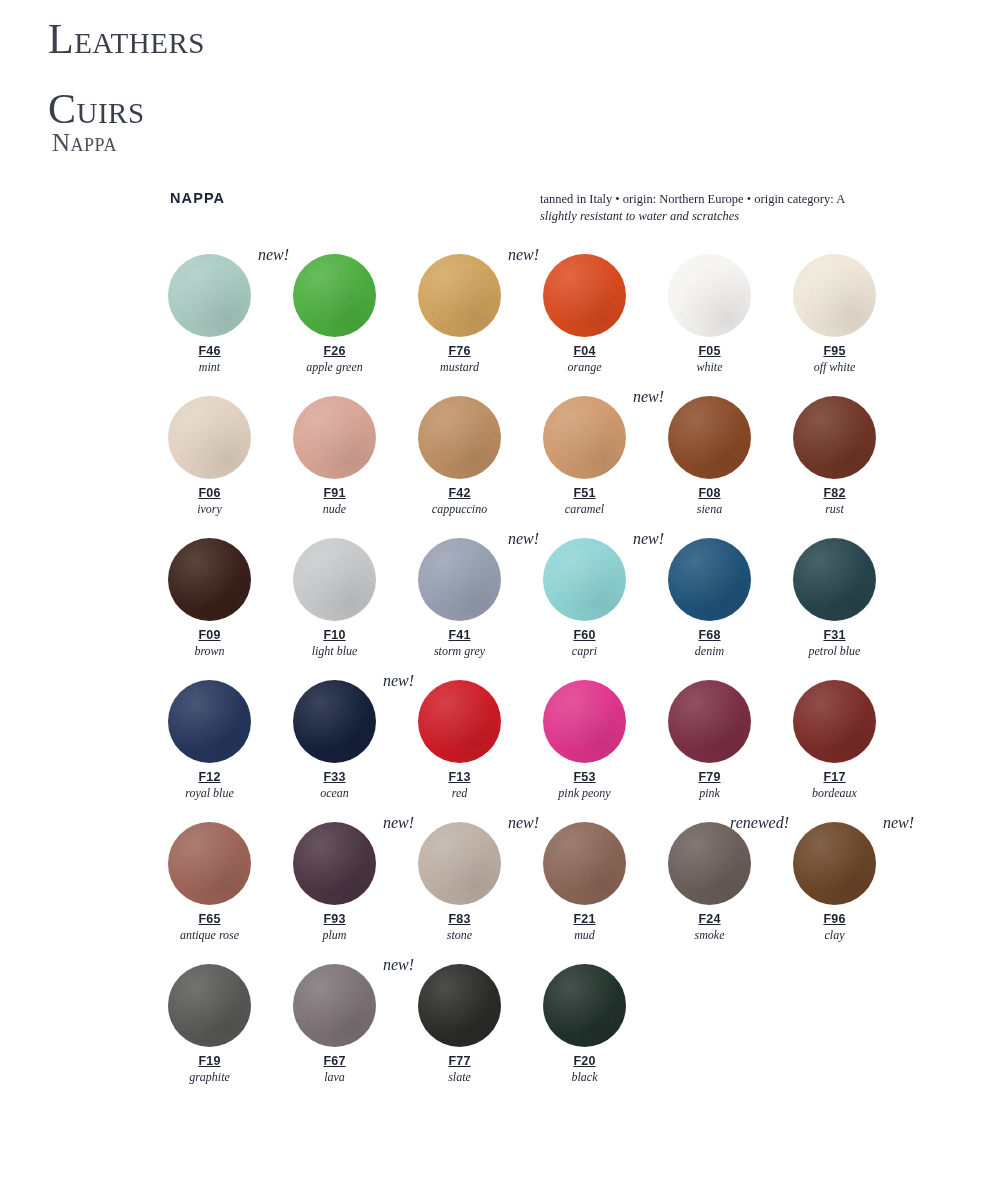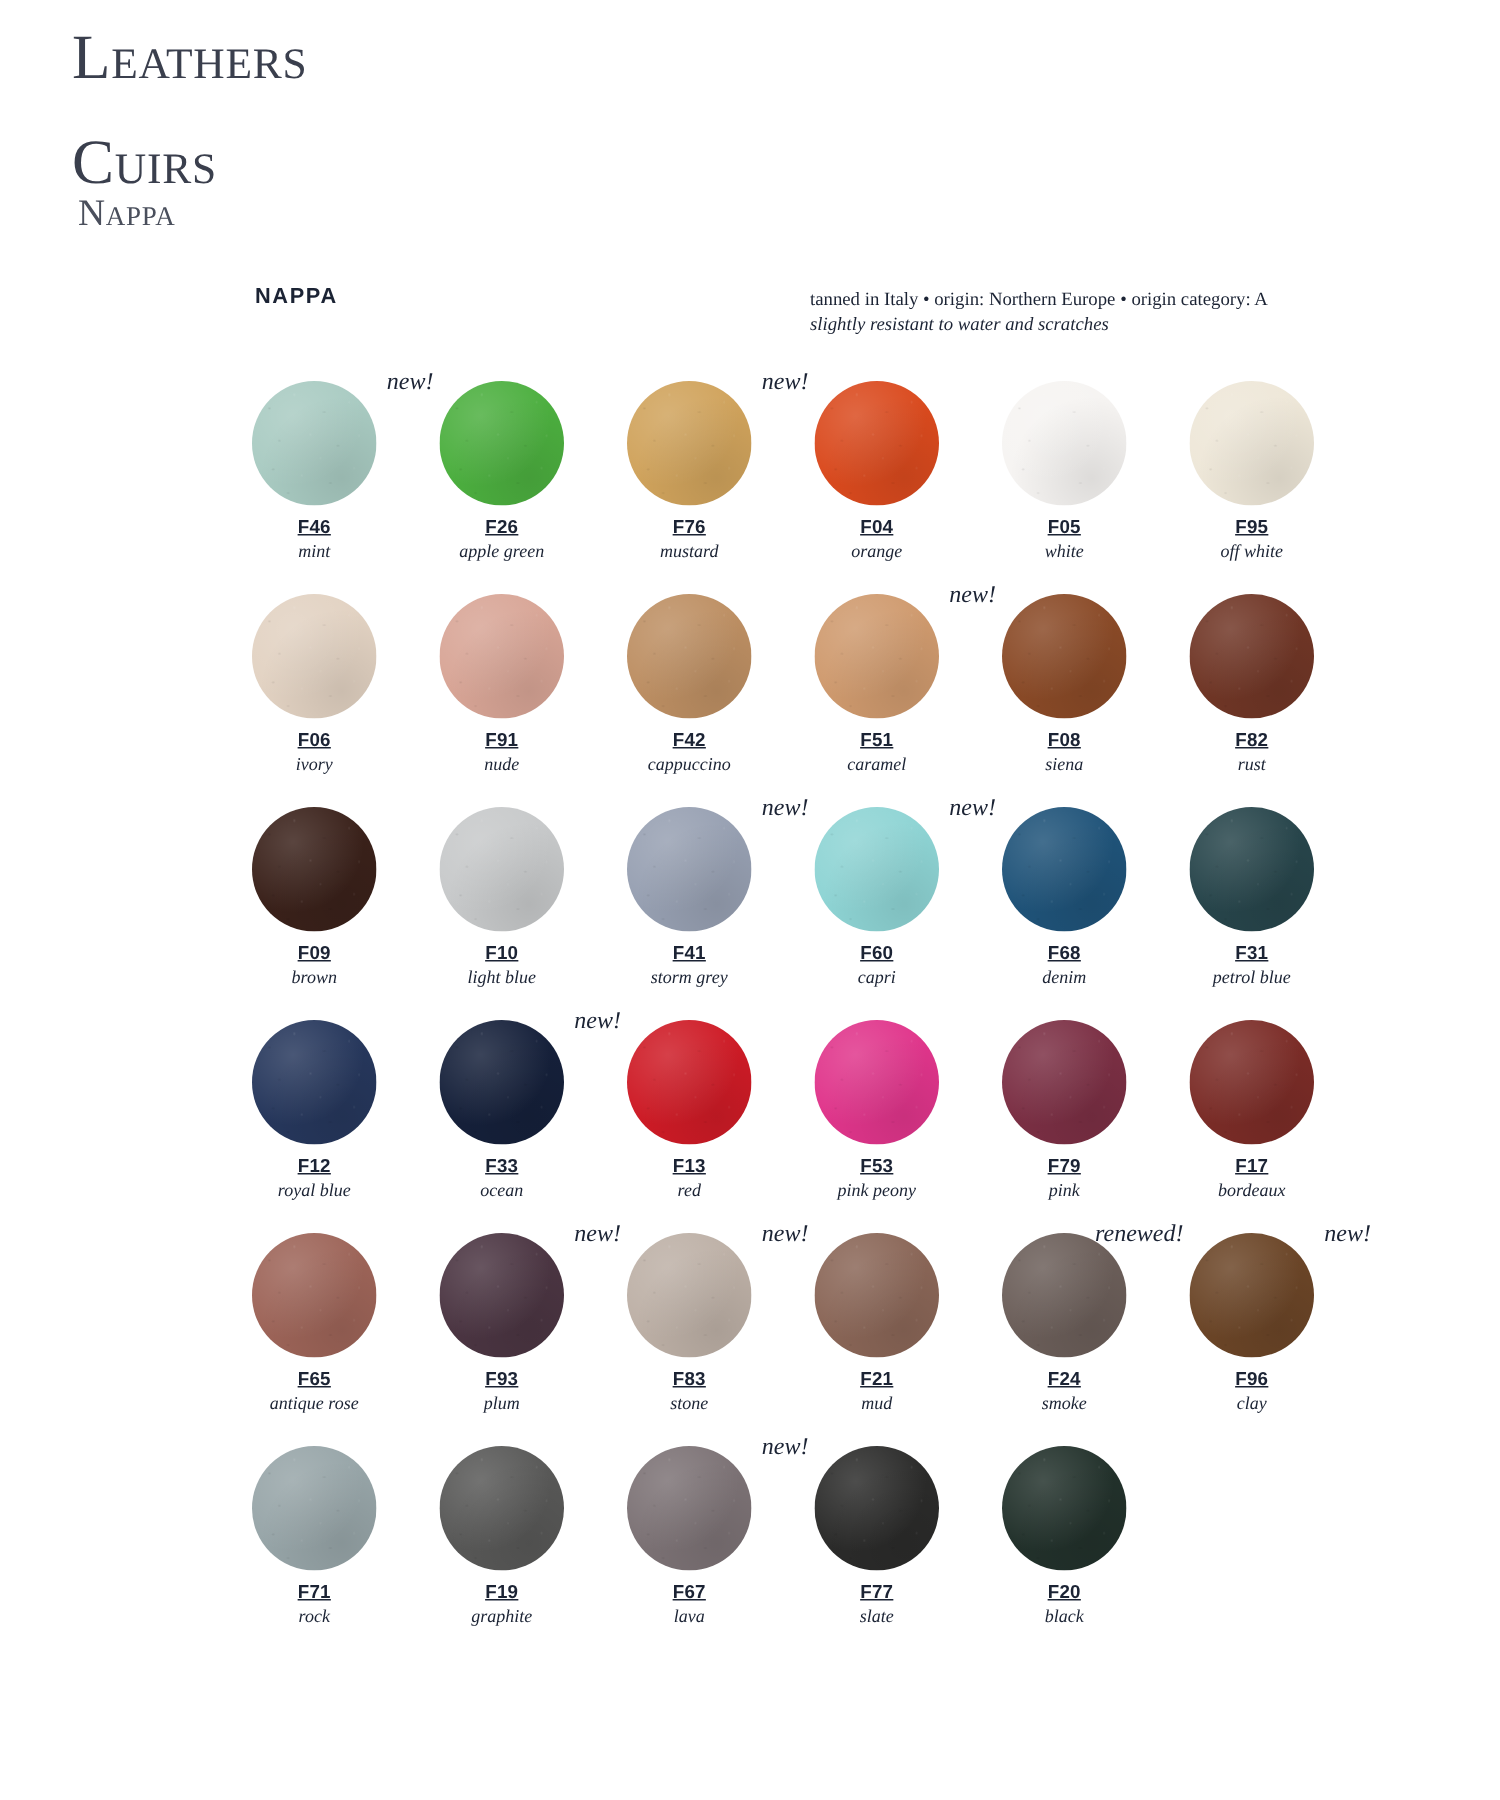--- a/index.html
+++ b/index.html
@@ -395,27 +395,20 @@
     </div>
     <div class="swatch-cell">
       <div class="badge">new!</div>
       <div class="swatch-disc" style="background-color: rgb(107, 69, 39);"></div>
       <div class="swatch-labels">
         <div class="swatch-code">F96</div>
         <div class="swatch-name">clay</div>
       </div>
     </div>
     <div class="swatch-cell">
-      <div class="swatch-disc" style="background-color: rgb(151, 165, 168);"></div>
-      <div class="swatch-labels">
-        <div class="swatch-code">F71</div>
-        <div class="swatch-name">rock</div>
-      </div>
-    </div>
-    <div class="swatch-cell">
       <div class="swatch-disc" style="background-color: rgb(88, 88, 87);"></div>
       <div class="swatch-labels">
         <div class="swatch-code">F19</div>
         <div class="swatch-name">graphite</div>
       </div>
     </div>
     <div class="swatch-cell">
       <div class="badge">new!</div>
       <div class="swatch-disc" style="background-color: rgb(124, 114, 117);"></div>
       <div class="swatch-labels">

